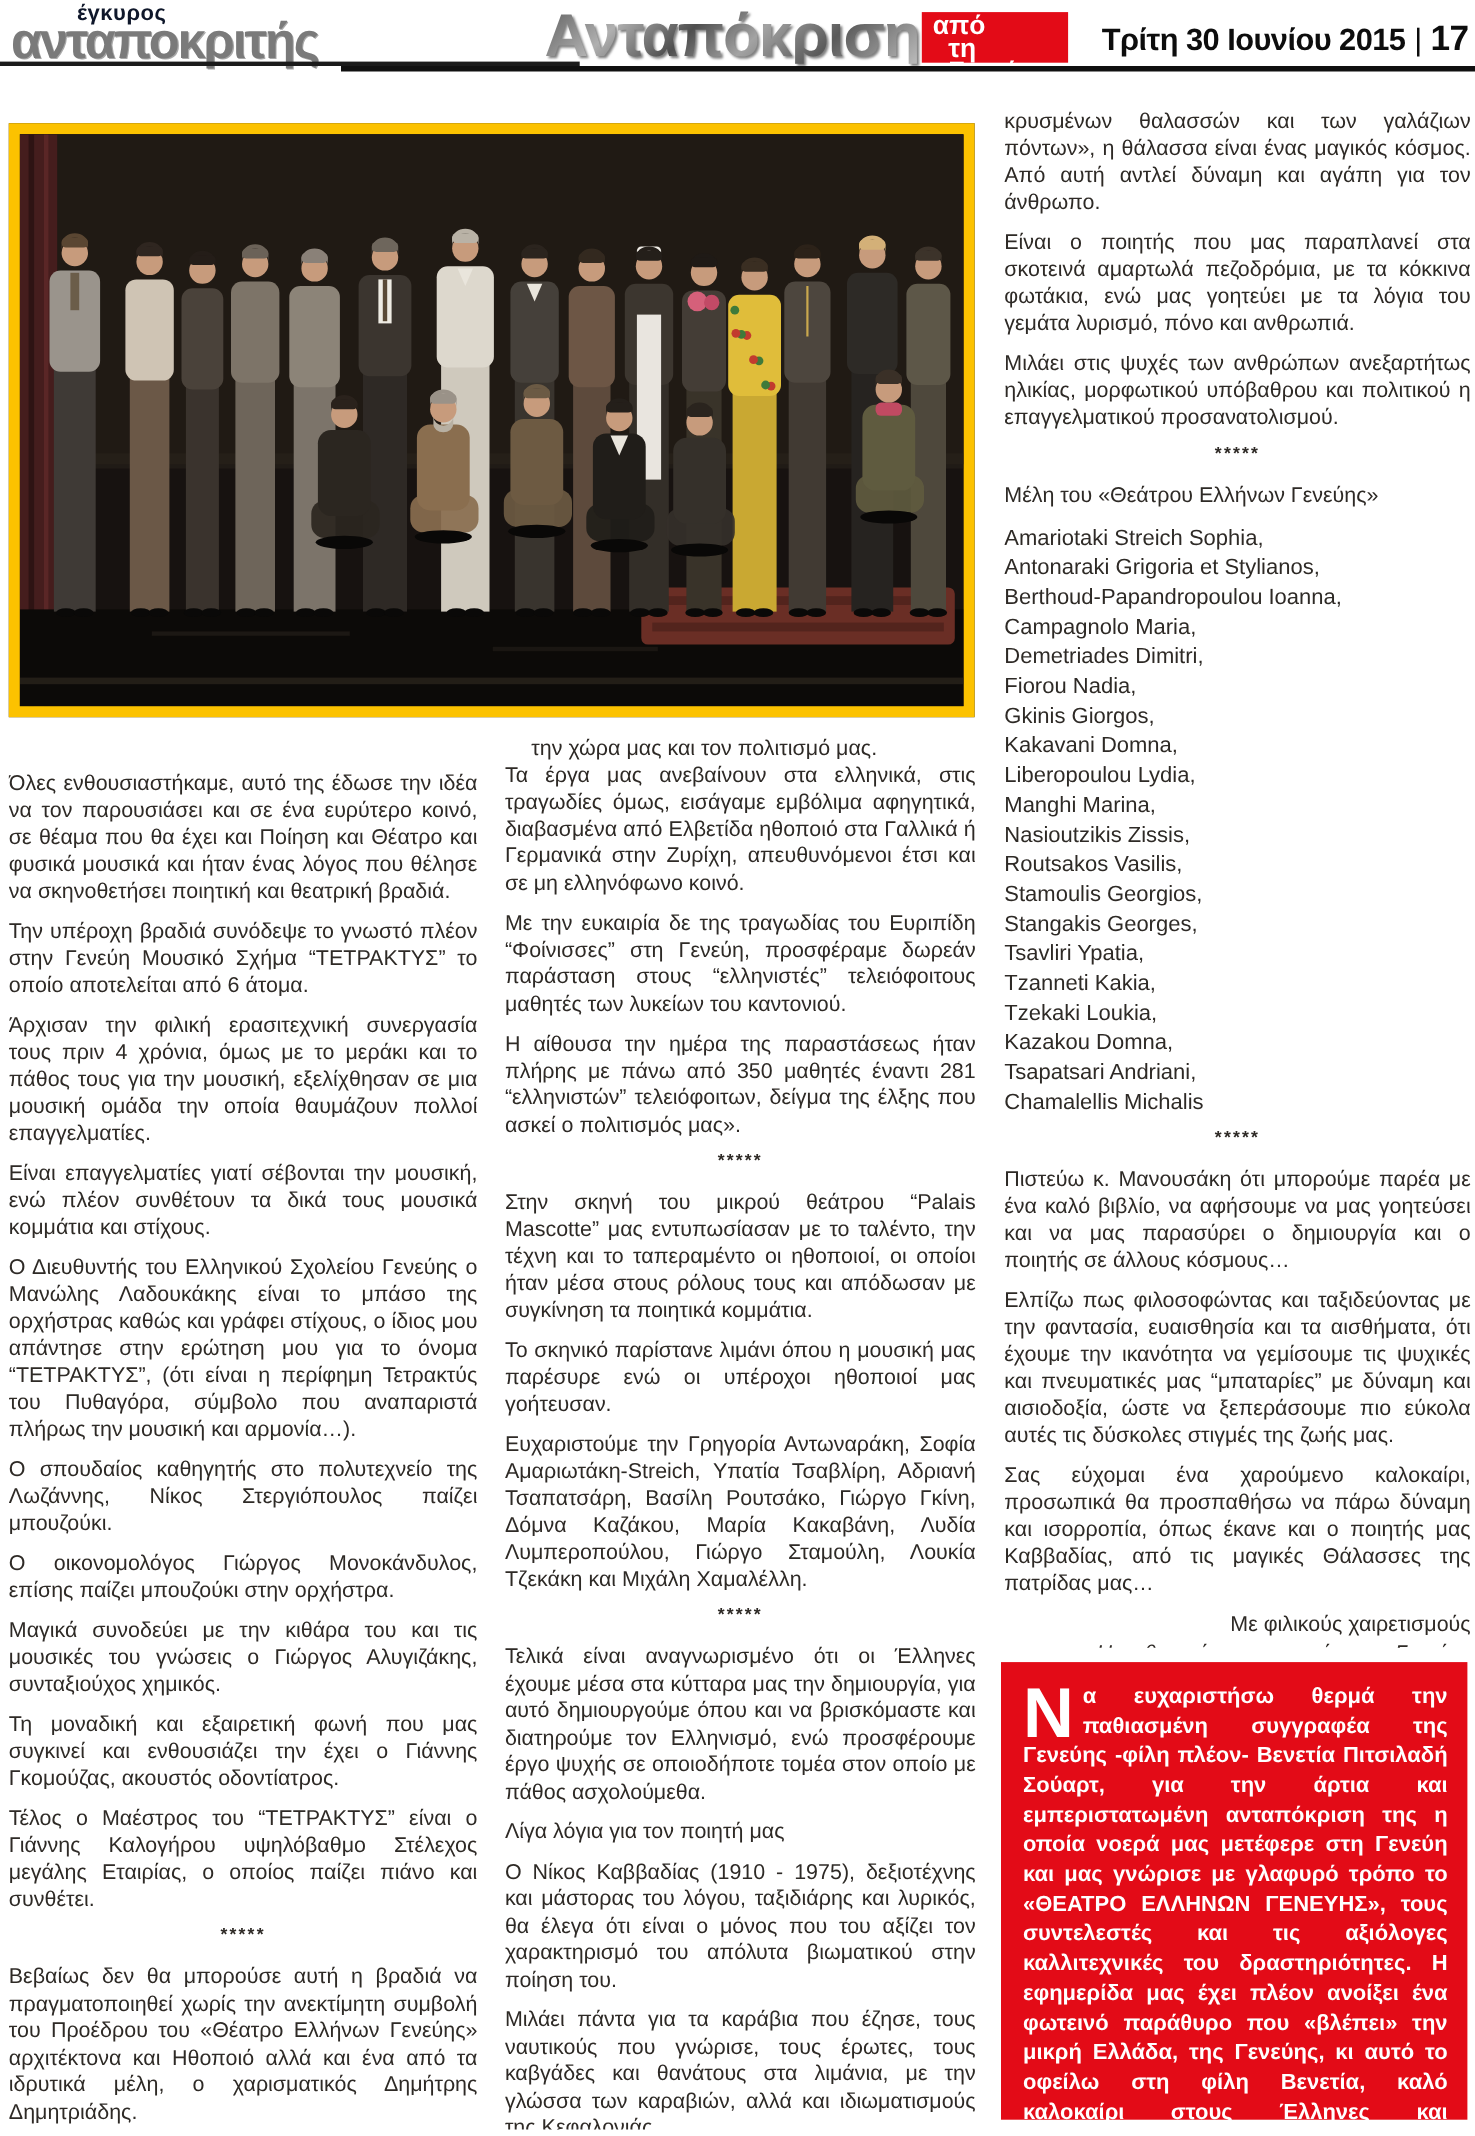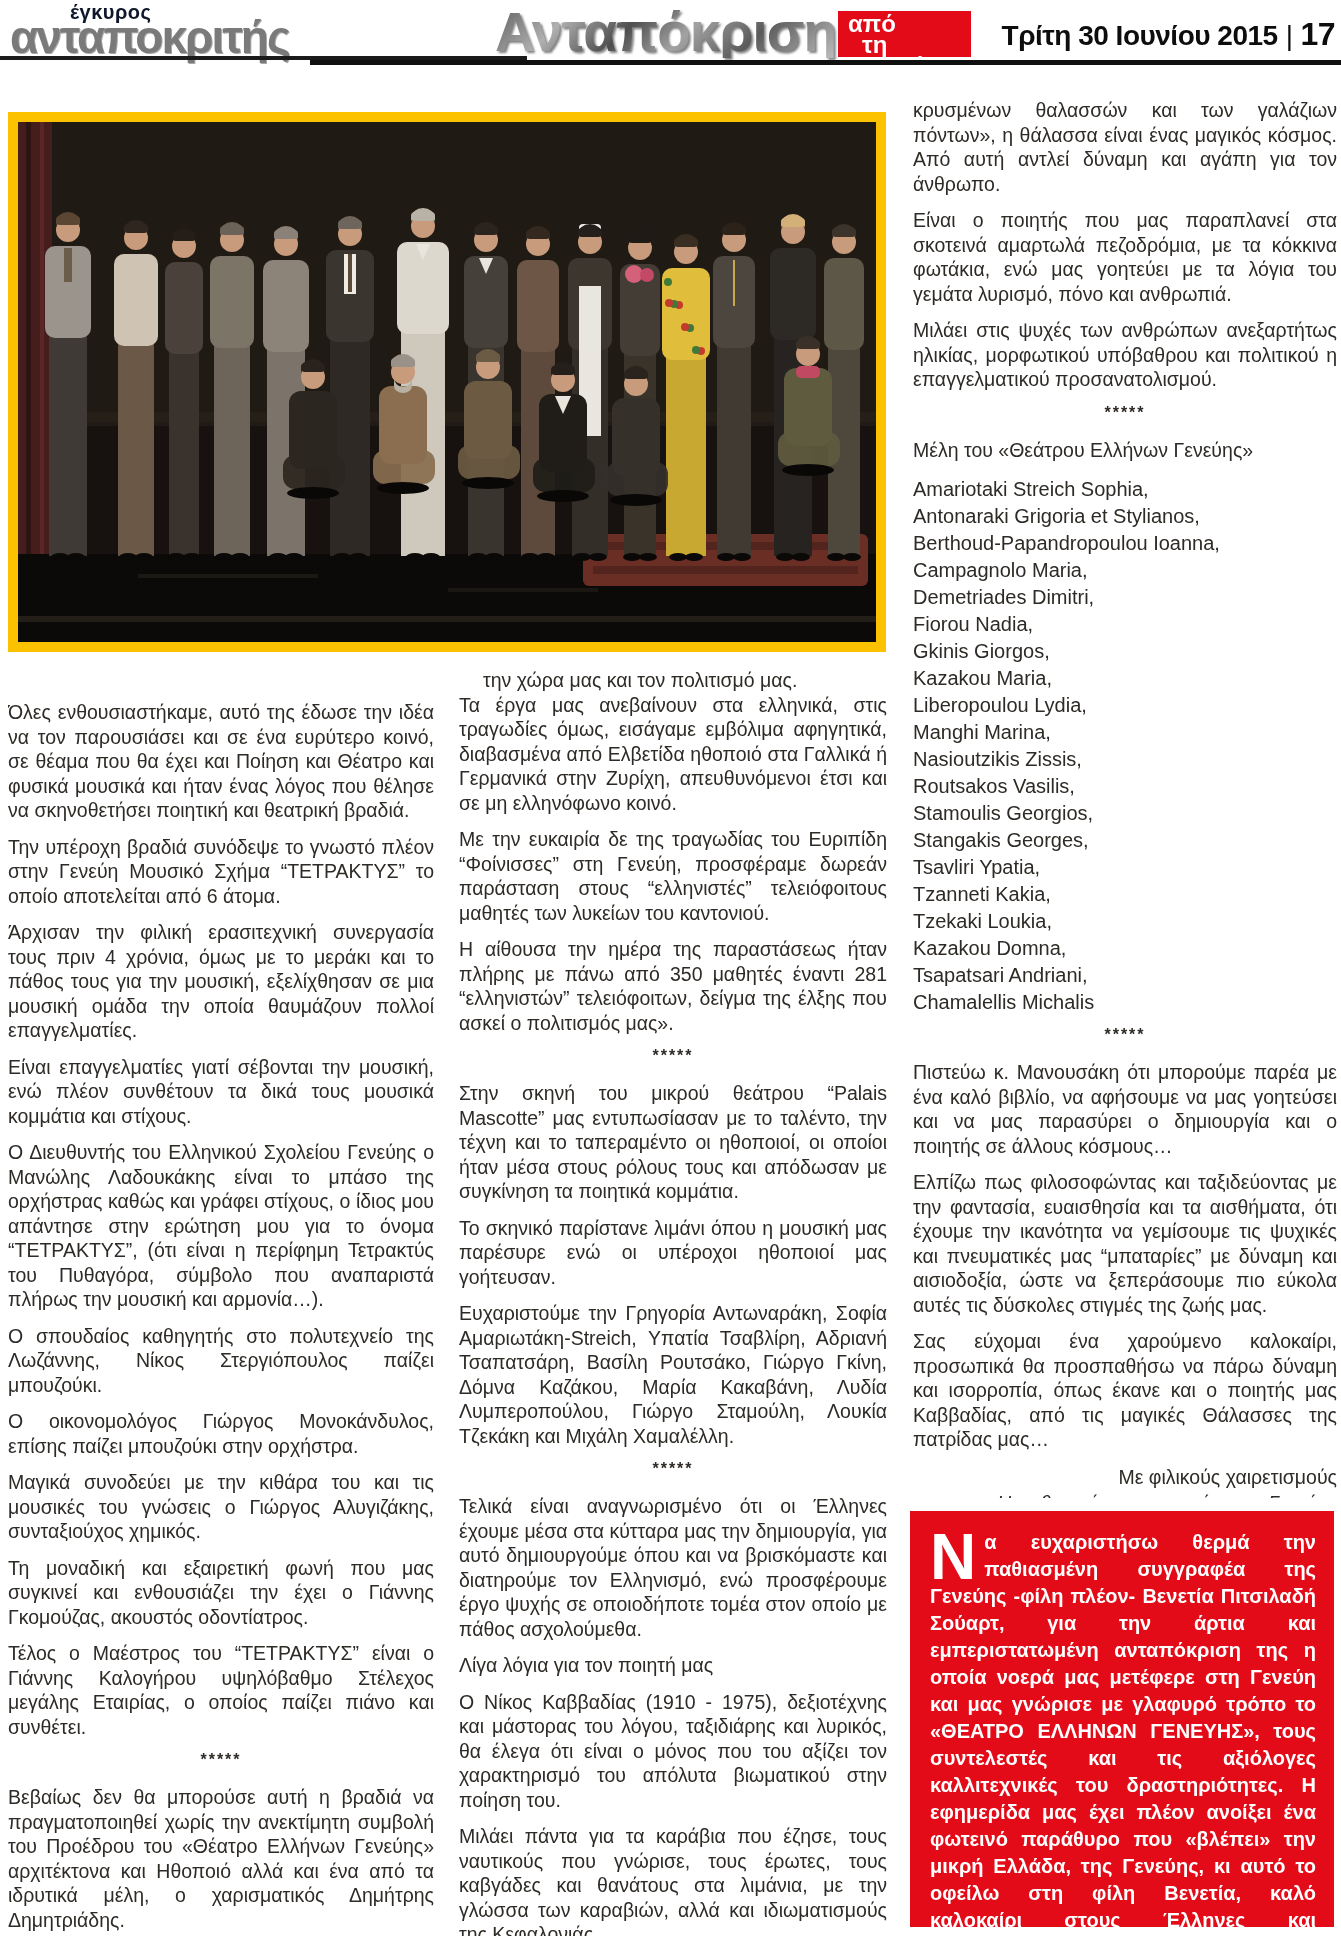--- a/index.html
+++ b/index.html
@@ -318,21 +318,21 @@
     <div class="divider">*****</div>
     <p class="para members-heading">Μέλη του «Θεάτρου Ελλήνων Γενεύης»</p>
     <div class="names-list">
       <div class="name-line">Amariotaki Streich Sophia,</div>
       <div class="name-line">Antonaraki Grigoria et Stylianos,</div>
       <div class="name-line">Berthoud-Papandropoulou Ioanna,</div>
       <div class="name-line">Campagnolo Maria,</div>
       <div class="name-line">Demetriades Dimitri,</div>
       <div class="name-line">Fiorou Nadia,</div>
       <div class="name-line">Gkinis Giorgos,</div>
-      <div class="name-line">Kazakou Maria,</div>
+      <div class="name-line">Kakavani Domna,</div>
       <div class="name-line">Liberopoulou Lydia,</div>
       <div class="name-line">Manghi Marina,</div>
       <div class="name-line">Nasioutzikis Zissis,</div>
       <div class="name-line">Routsakos Vasilis,</div>
       <div class="name-line">Stamoulis Georgios,</div>
       <div class="name-line">Stangakis Georges,</div>
       <div class="name-line">Tsavliri Ypatia,</div>
       <div class="name-line">Tzanneti Kakia,</div>
       <div class="name-line">Tzekaki Loukia,</div>
       <div class="name-line">Kazakou Domna,</div>

